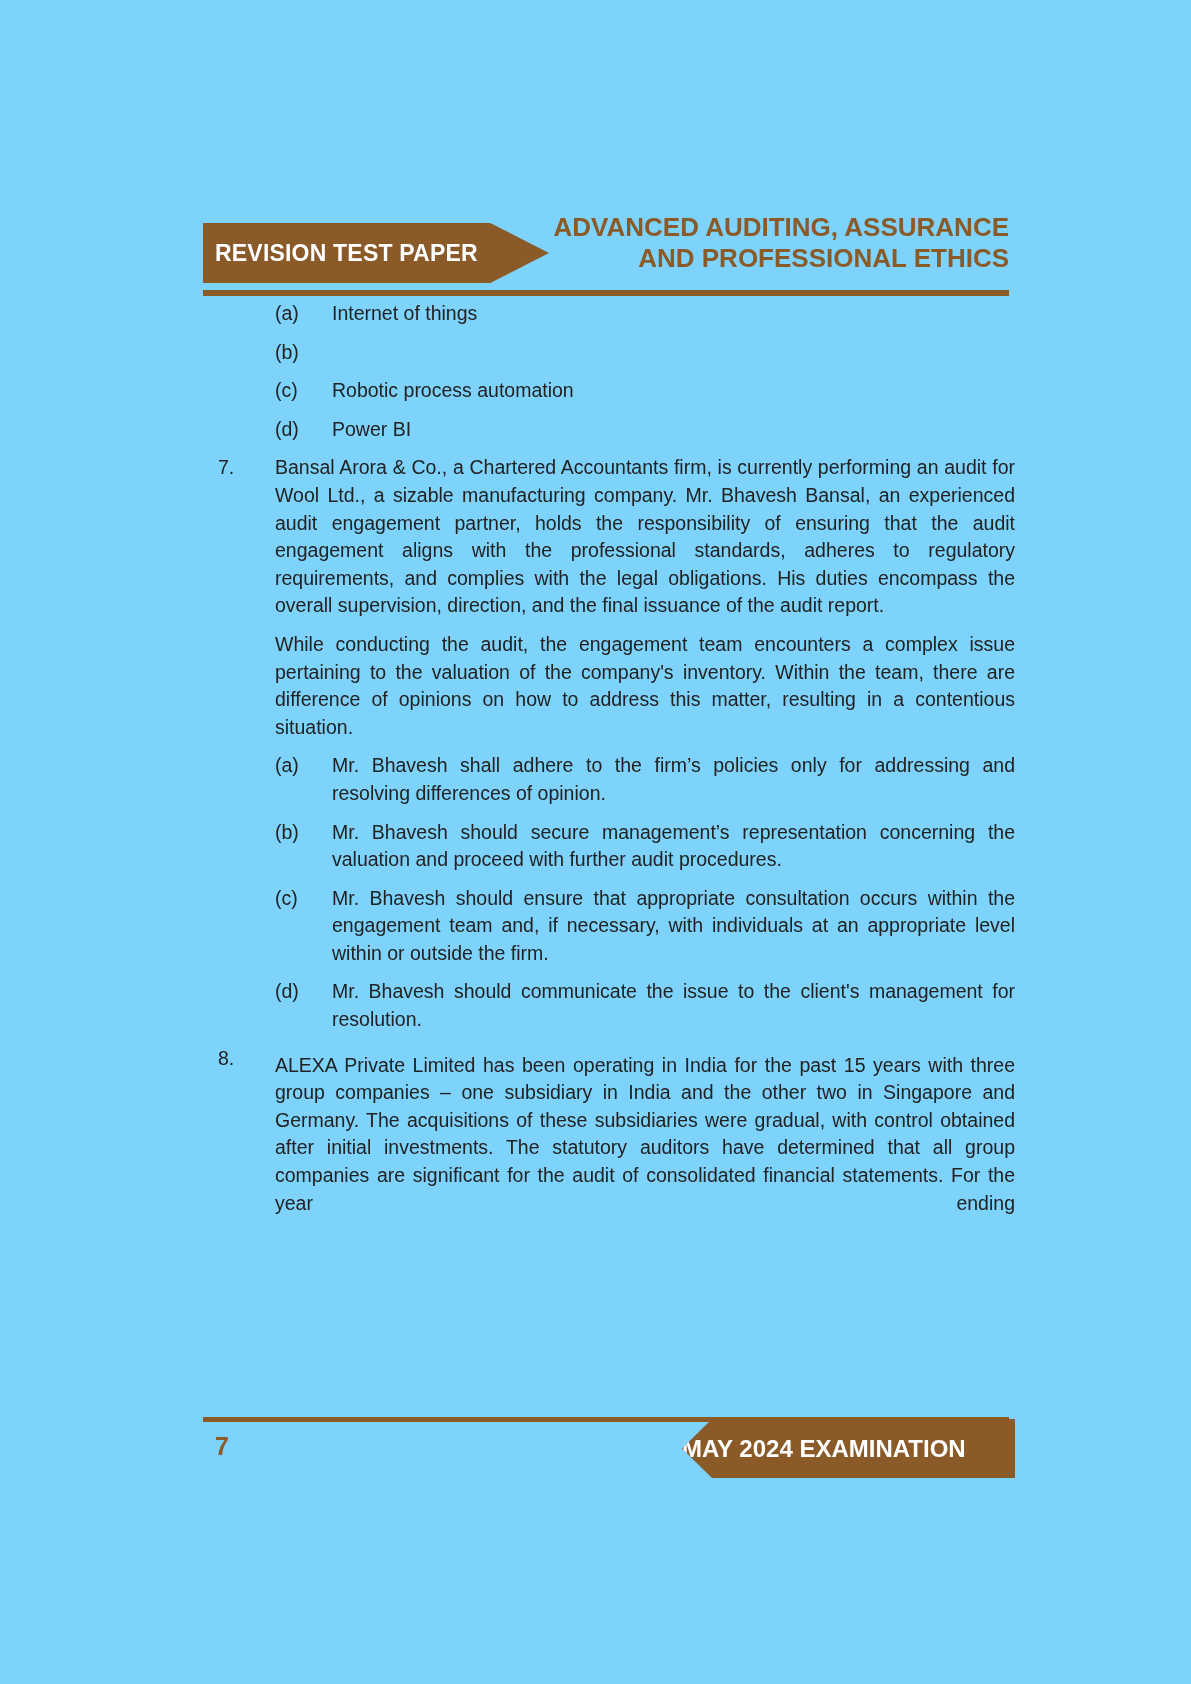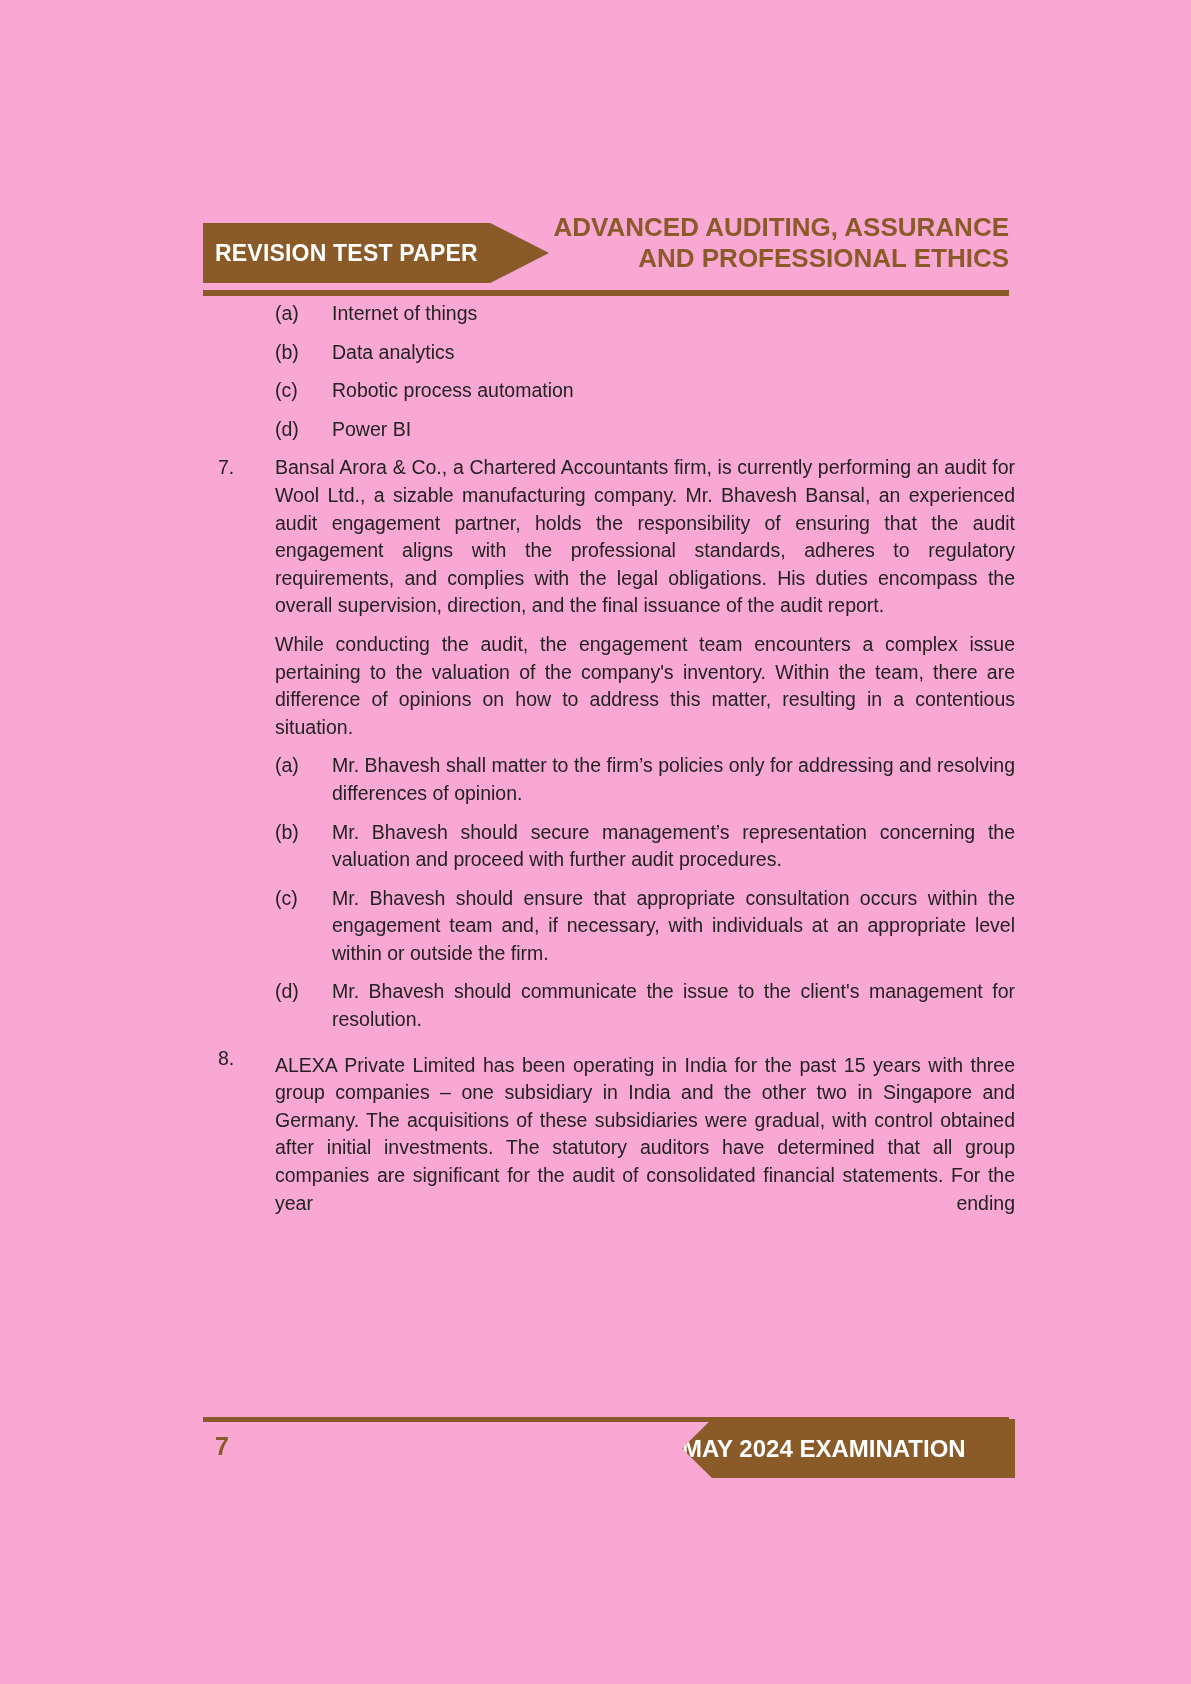--- a/index.html
+++ b/index.html
@@ -1,20 +1,20 @@
 <!DOCTYPE html>
 <html><head>
 <meta charset="utf-8">
 <style>
   html, body { margin: 0; padding: 0; background: #ffffff; }
   .page {
     position: relative;
     width: 1191px;
     height: 1684px;
-    background: #f9a8d4;
+    background: #7dd3fc;
     font-family: "Liberation Sans", sans-serif;
     color: #222222;
     overflow: hidden;
   }
 
   
   .header-banner {
     position: absolute;
     left: 203px; top: 223px;
     width: 346px; height: 60px;
@@ -119,41 +119,40 @@
 
   <div class="content">
 
     <div class="top-opts">
       <div class="opt-row">
         <div class="opt-label">(a)</div>
         <div class="opt-text">Internet of things</div>
       </div>
       <div class="opt-row">
         <div class="opt-label">(b)</div>
-        <div class="opt-text">Data analytics</div>
       </div>
       <div class="opt-row">
         <div class="opt-label">(c)</div>
         <div class="opt-text">Robotic process automation</div>
       </div>
       <div class="opt-row">
         <div class="opt-label">(d)</div>
         <div class="opt-text">Power BI</div>
       </div>
     </div>
 
     <div class="q-row">
       <div class="q-num">7.</div>
       <div class="q-body">
         <p>Bansal Arora &amp; Co., a Chartered Accountants firm, is currently performing an audit for Wool Ltd., a sizable manufacturing company. Mr. Bhavesh Bansal, an experienced audit engagement partner, holds the responsibility of ensuring that the audit engagement aligns with the professional standards, adheres to regulatory requirements, and complies with the legal obligations. His duties encompass the overall supervision, direction, and the final issuance of the audit report.</p>
         <p>While conducting the audit, the engagement team encounters a complex issue pertaining to the valuation of the company's inventory. Within the team, there are difference of opinions on how to address this matter, resulting in a contentious situation.</p>
 
         <div class="opt-row">
           <div class="opt-label">(a)</div>
-          <div class="opt-text">Mr. Bhavesh shall matter to the firm’s policies only for addressing and resolving differences of opinion.</div>
+          <div class="opt-text">Mr. Bhavesh shall adhere to the firm’s policies only for addressing and resolving differences of opinion.</div>
         </div>
         <div class="opt-row">
           <div class="opt-label">(b)</div>
           <div class="opt-text">Mr. Bhavesh should secure management’s representation concerning the valuation and proceed with further audit procedures.</div>
         </div>
         <div class="opt-row">
           <div class="opt-label">(c)</div>
           <div class="opt-text">Mr. Bhavesh should ensure that appropriate consultation occurs within the engagement team and, if necessary, with individuals at an appropriate level within or outside the firm.</div>
         </div>
         <div class="opt-row">

